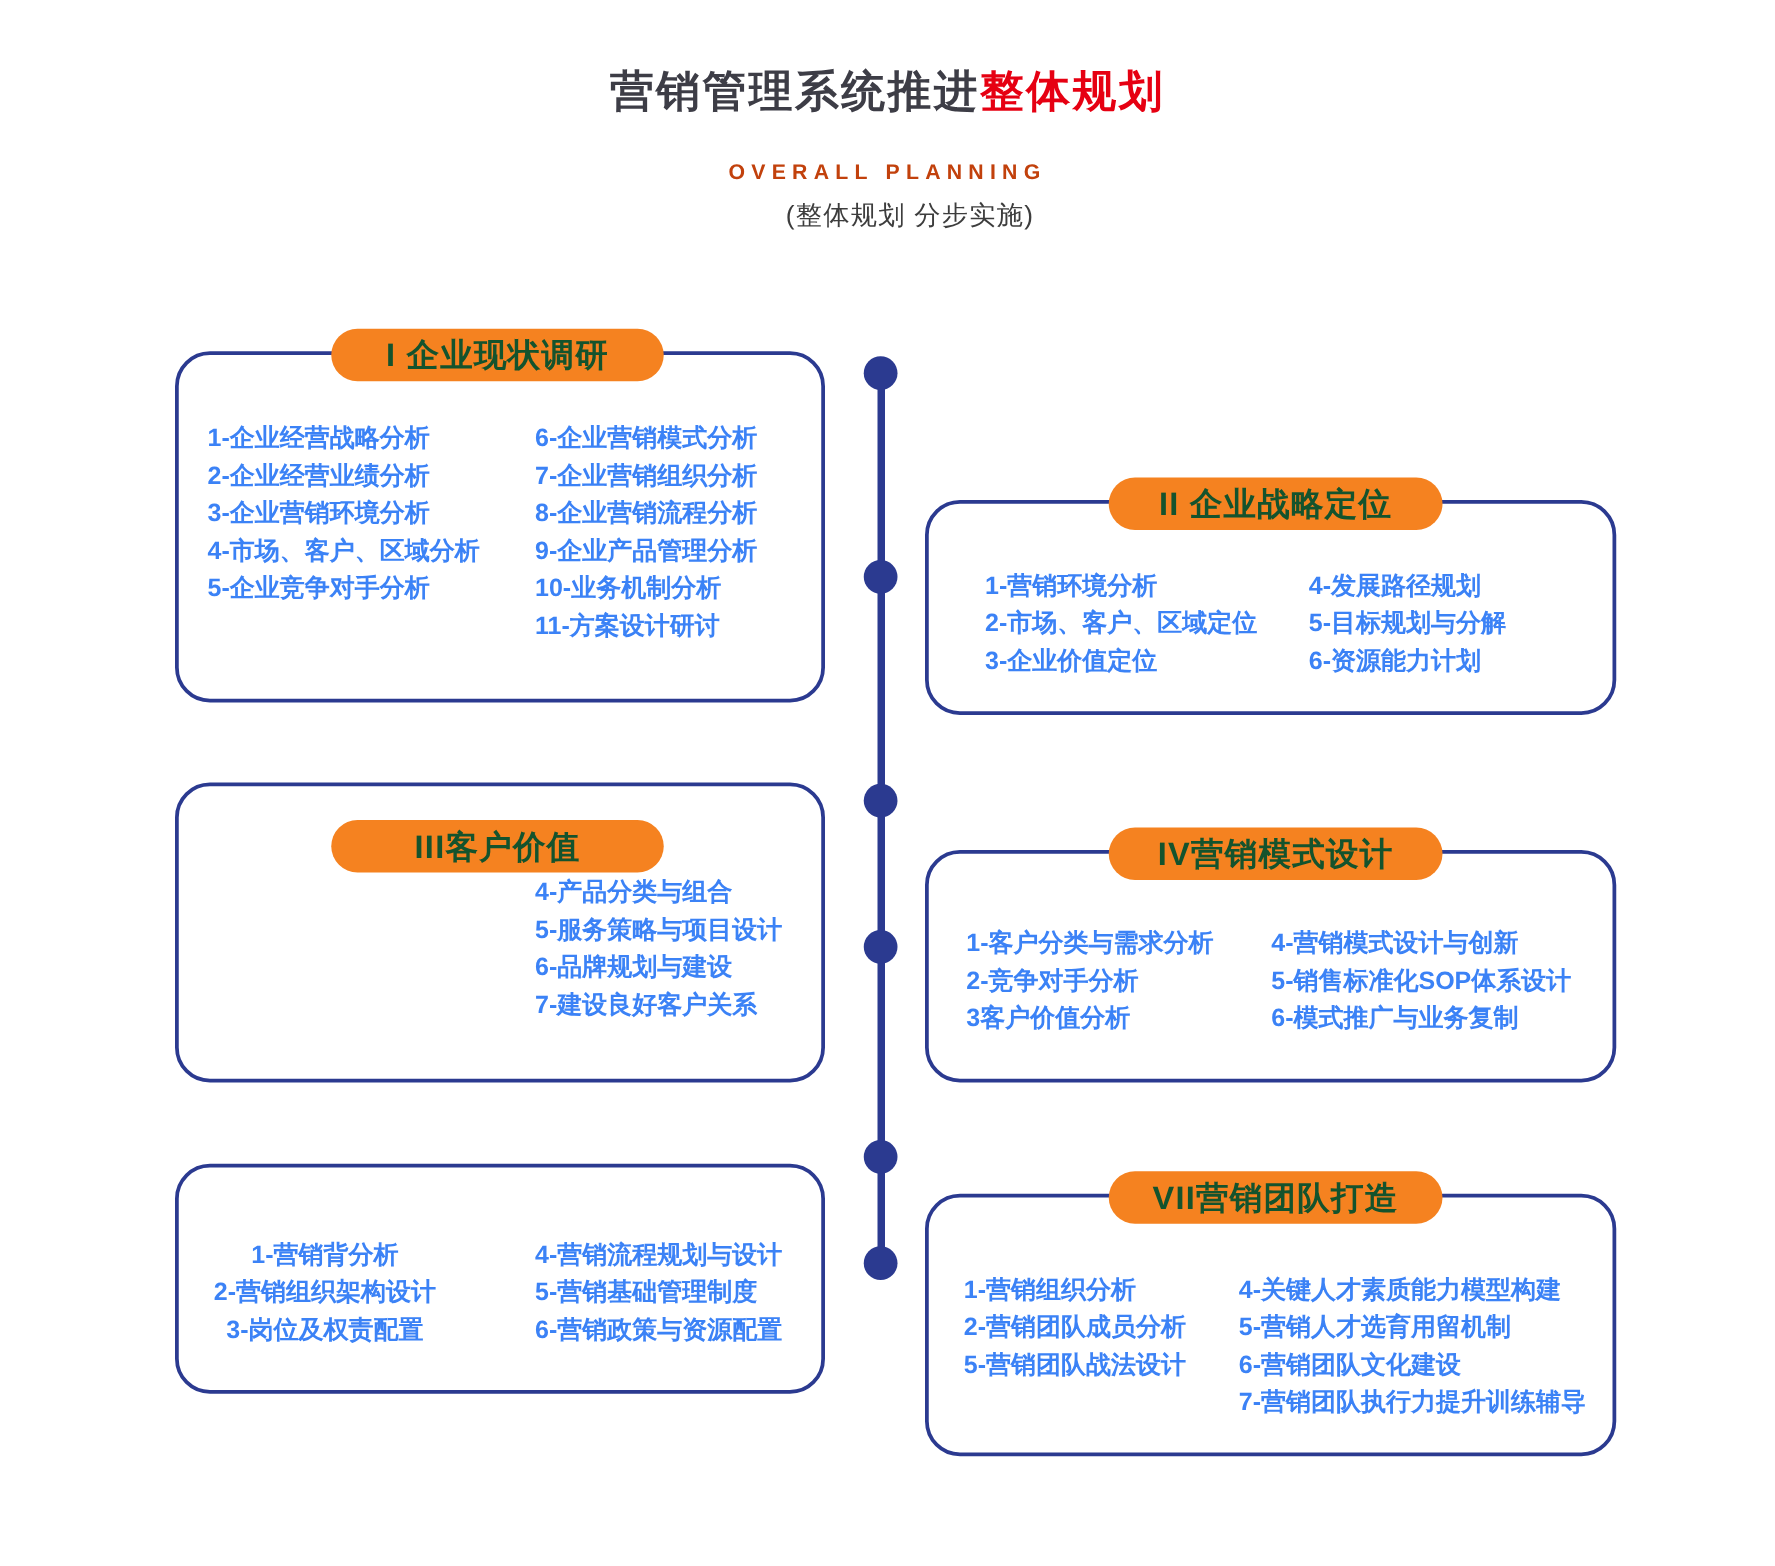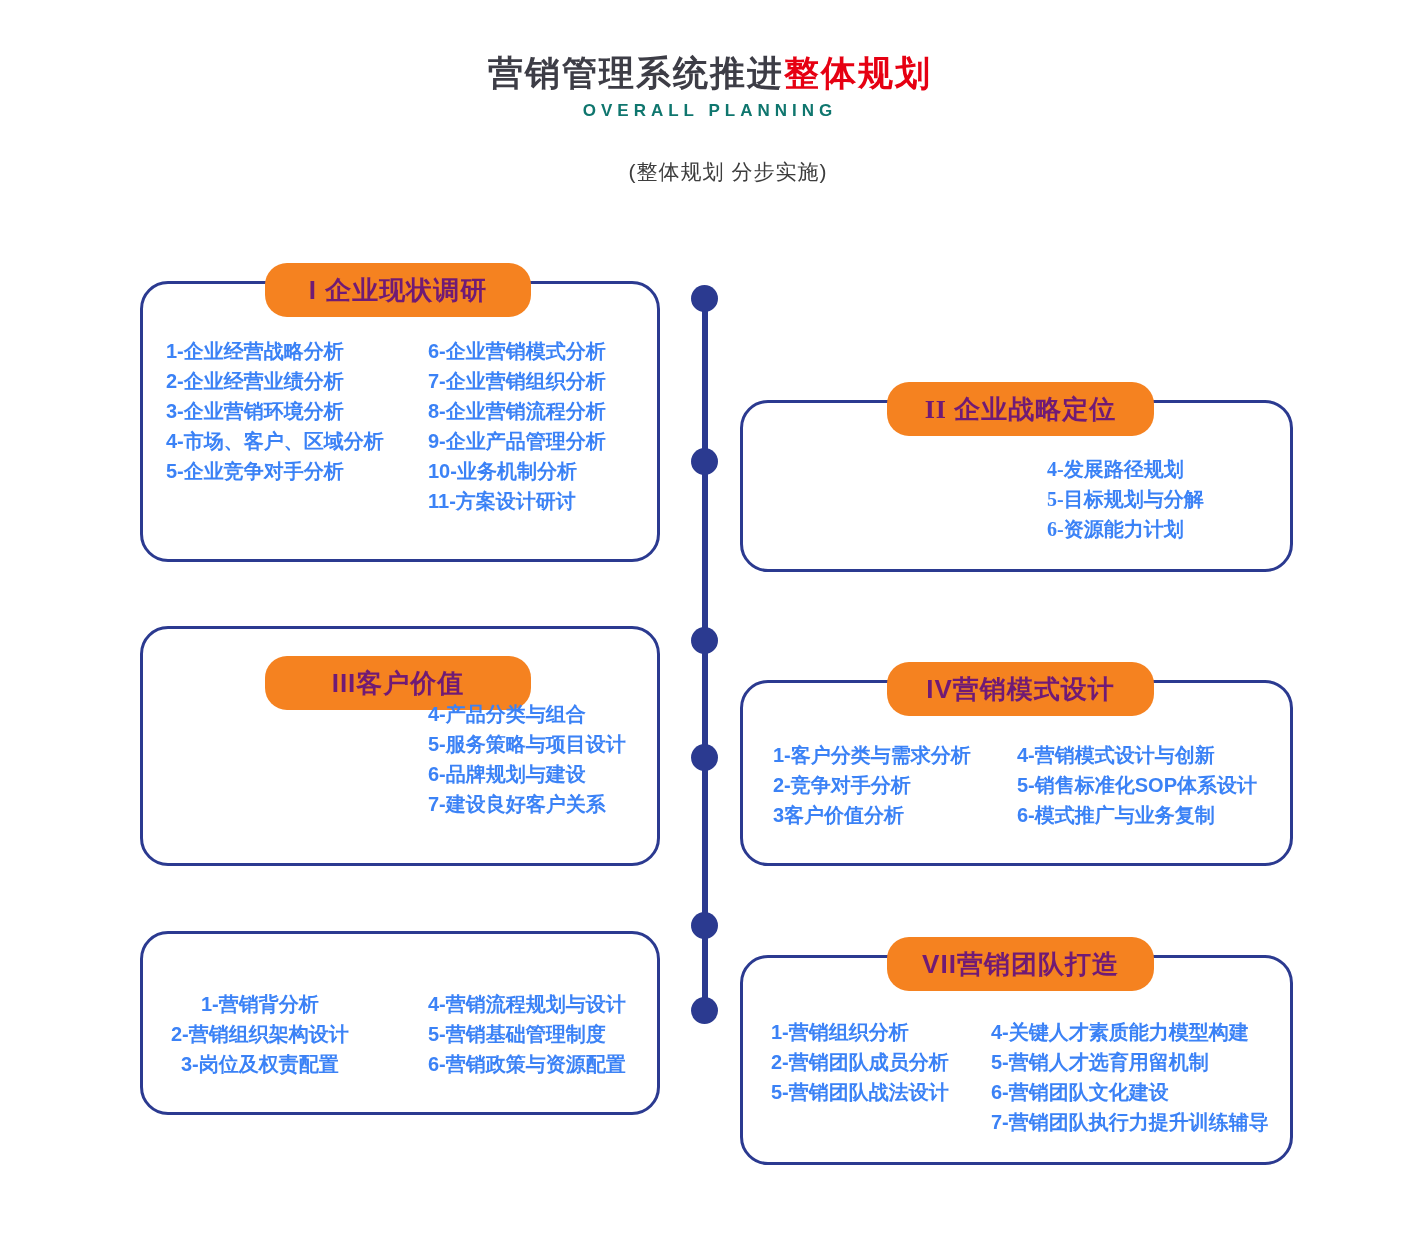--- a/index.html
+++ b/index.html
@@ -16,26 +16,26 @@
     top: 50px; left: 0; width: 100%;
     text-align: center;
     font-size: 35px;
     font-weight: bold;
     color: #3d3d46;
     letter-spacing: 2px;
   }
   .title .accent { color: var(--red, #e60012); }
   .subtitle {
     position: absolute;
-    top: 101px; left: 0; width: 100%;
+    top: 128px; left: 0; width: 100%;
     text-align: center;
     font-size: 17px;
     font-weight: 600;
     letter-spacing: 5px;
-    color: #0f766e;
+    color: #c2410c;
   }
   .tagline {
     position: absolute;
     top: 158px; left: 18px; width: 100%;
     text-align: center;
     font-size: 21px;
     font-weight: 400;
     color: #3d3d3d;
     letter-spacing: 1px;
   }
@@ -55,24 +55,24 @@
   .box {
     position: absolute;
     background: #ffffff;
     border: 3px solid var(--navy, #2b3a90);
     border-radius: 28px;
     box-sizing: border-box;
   }
   .pill {
     position: absolute;
     top: -21px;
-    height: 54px;
+    height: 42px;
     background: var(--orange, #f58220);
     border-radius: 22px;
-    color: #701a75;
+    color: #14532d;
     font-size: 26px;
     font-weight: bold;
     letter-spacing: 1px;
     display: flex;
     align-items: center;
     justify-content: center;
     white-space: nowrap;
   }
   .col { position: absolute; }
   .item {
@@ -112,22 +112,27 @@
     <div class="col" style="left:285px; top:52px;">
       <div class="item">6-企业营销模式分析</div>
       <div class="item">7-企业营销组织分析</div>
       <div class="item">8-企业营销流程分析</div>
       <div class="item">9-企业产品管理分析</div>
       <div class="item">10-业务机制分析</div>
       <div class="item">11-方案设计研讨</div>
     </div>
   </section>
 
-  <section class="box" style="left:740px; top:400px; width:553px; height:172px;font-family:Liberation Serif, serif;">
+  <section class="box" style="left:740px; top:400px; width:553px; height:172px;">
     <div class="pill" style="left:144px; width:267px;">II 企业战略定位</div>
+    <div class="col" style="left:45px; top:51px;">
+      <div class="item">1-营销环境分析</div>
+      <div class="item">2-市场、客户、区域定位</div>
+      <div class="item">3-企业价值定位</div>
+    </div>
     <div class="col" style="left:304px; top:51px;">
       <div class="item">4-发展路径规划</div>
       <div class="item">5-目标规划与分解</div>
       <div class="item">6-资源能力计划</div>
     </div>
   </section>
 
   <section class="box" style="left:140px; top:626px; width:520px; height:240px;">
     <div class="pill" style="left:122px; width:266px;margin-top:48px;">III客户价值</div>
     <div class="col" style="left:285px; top:70px;">

